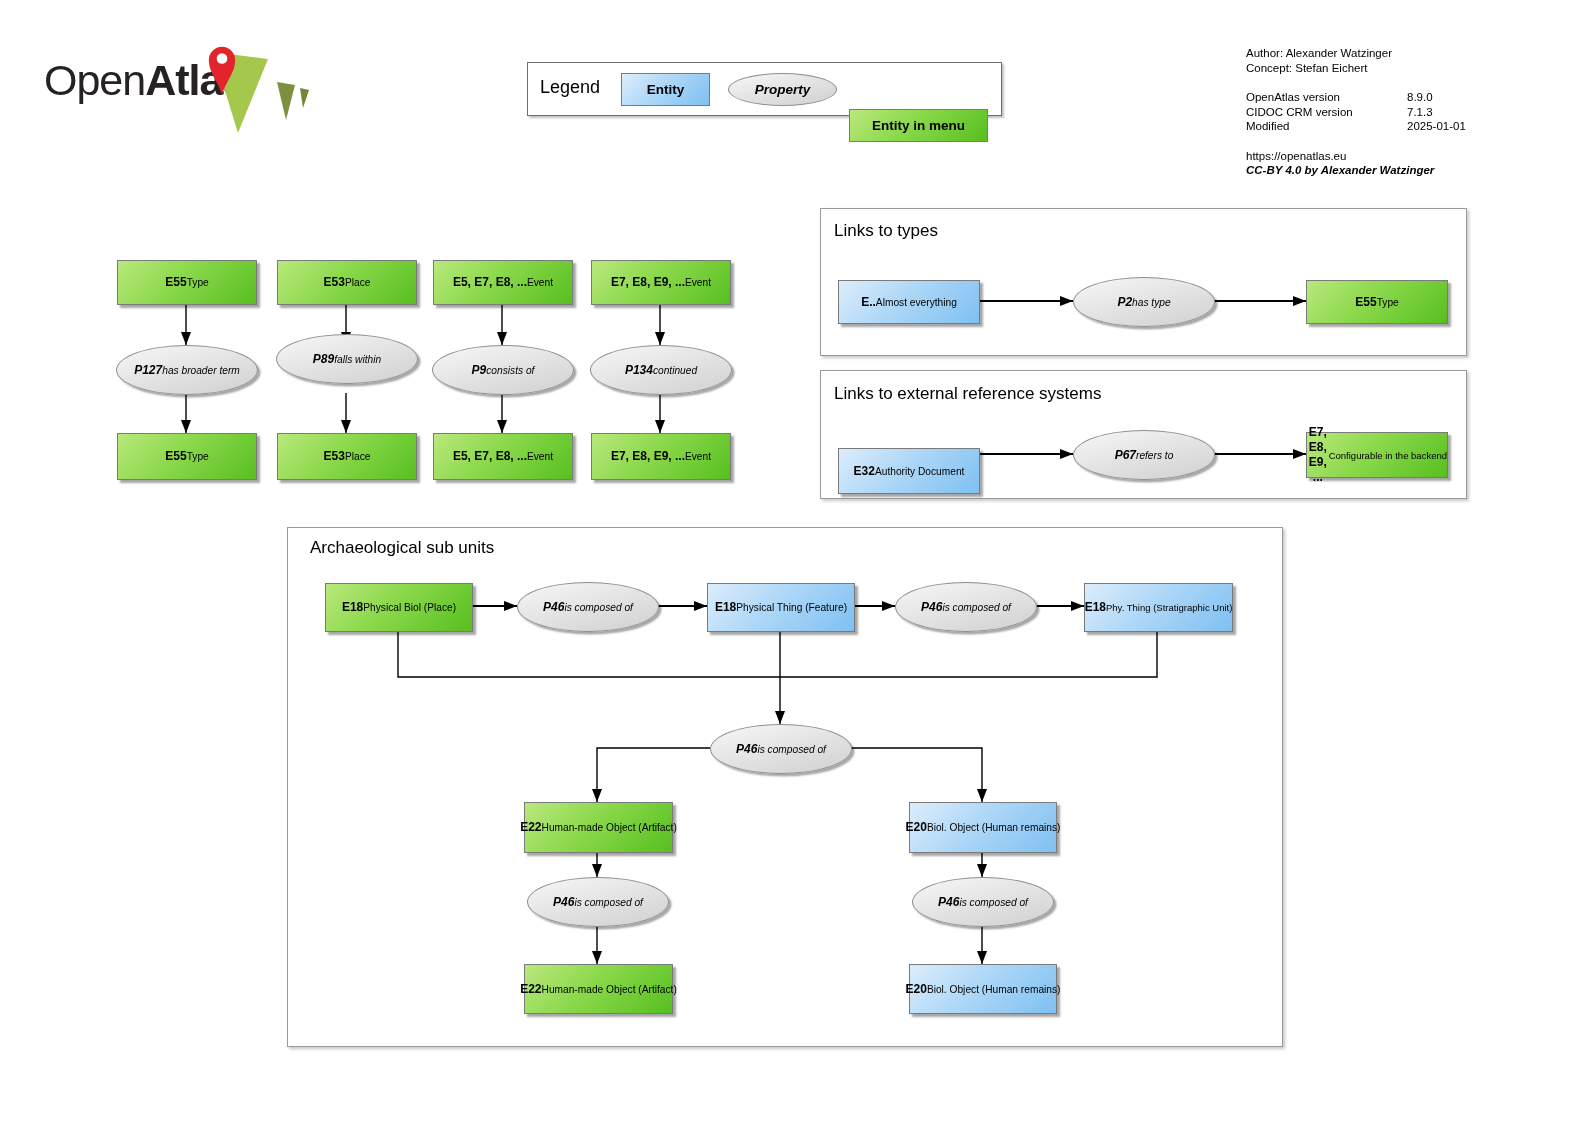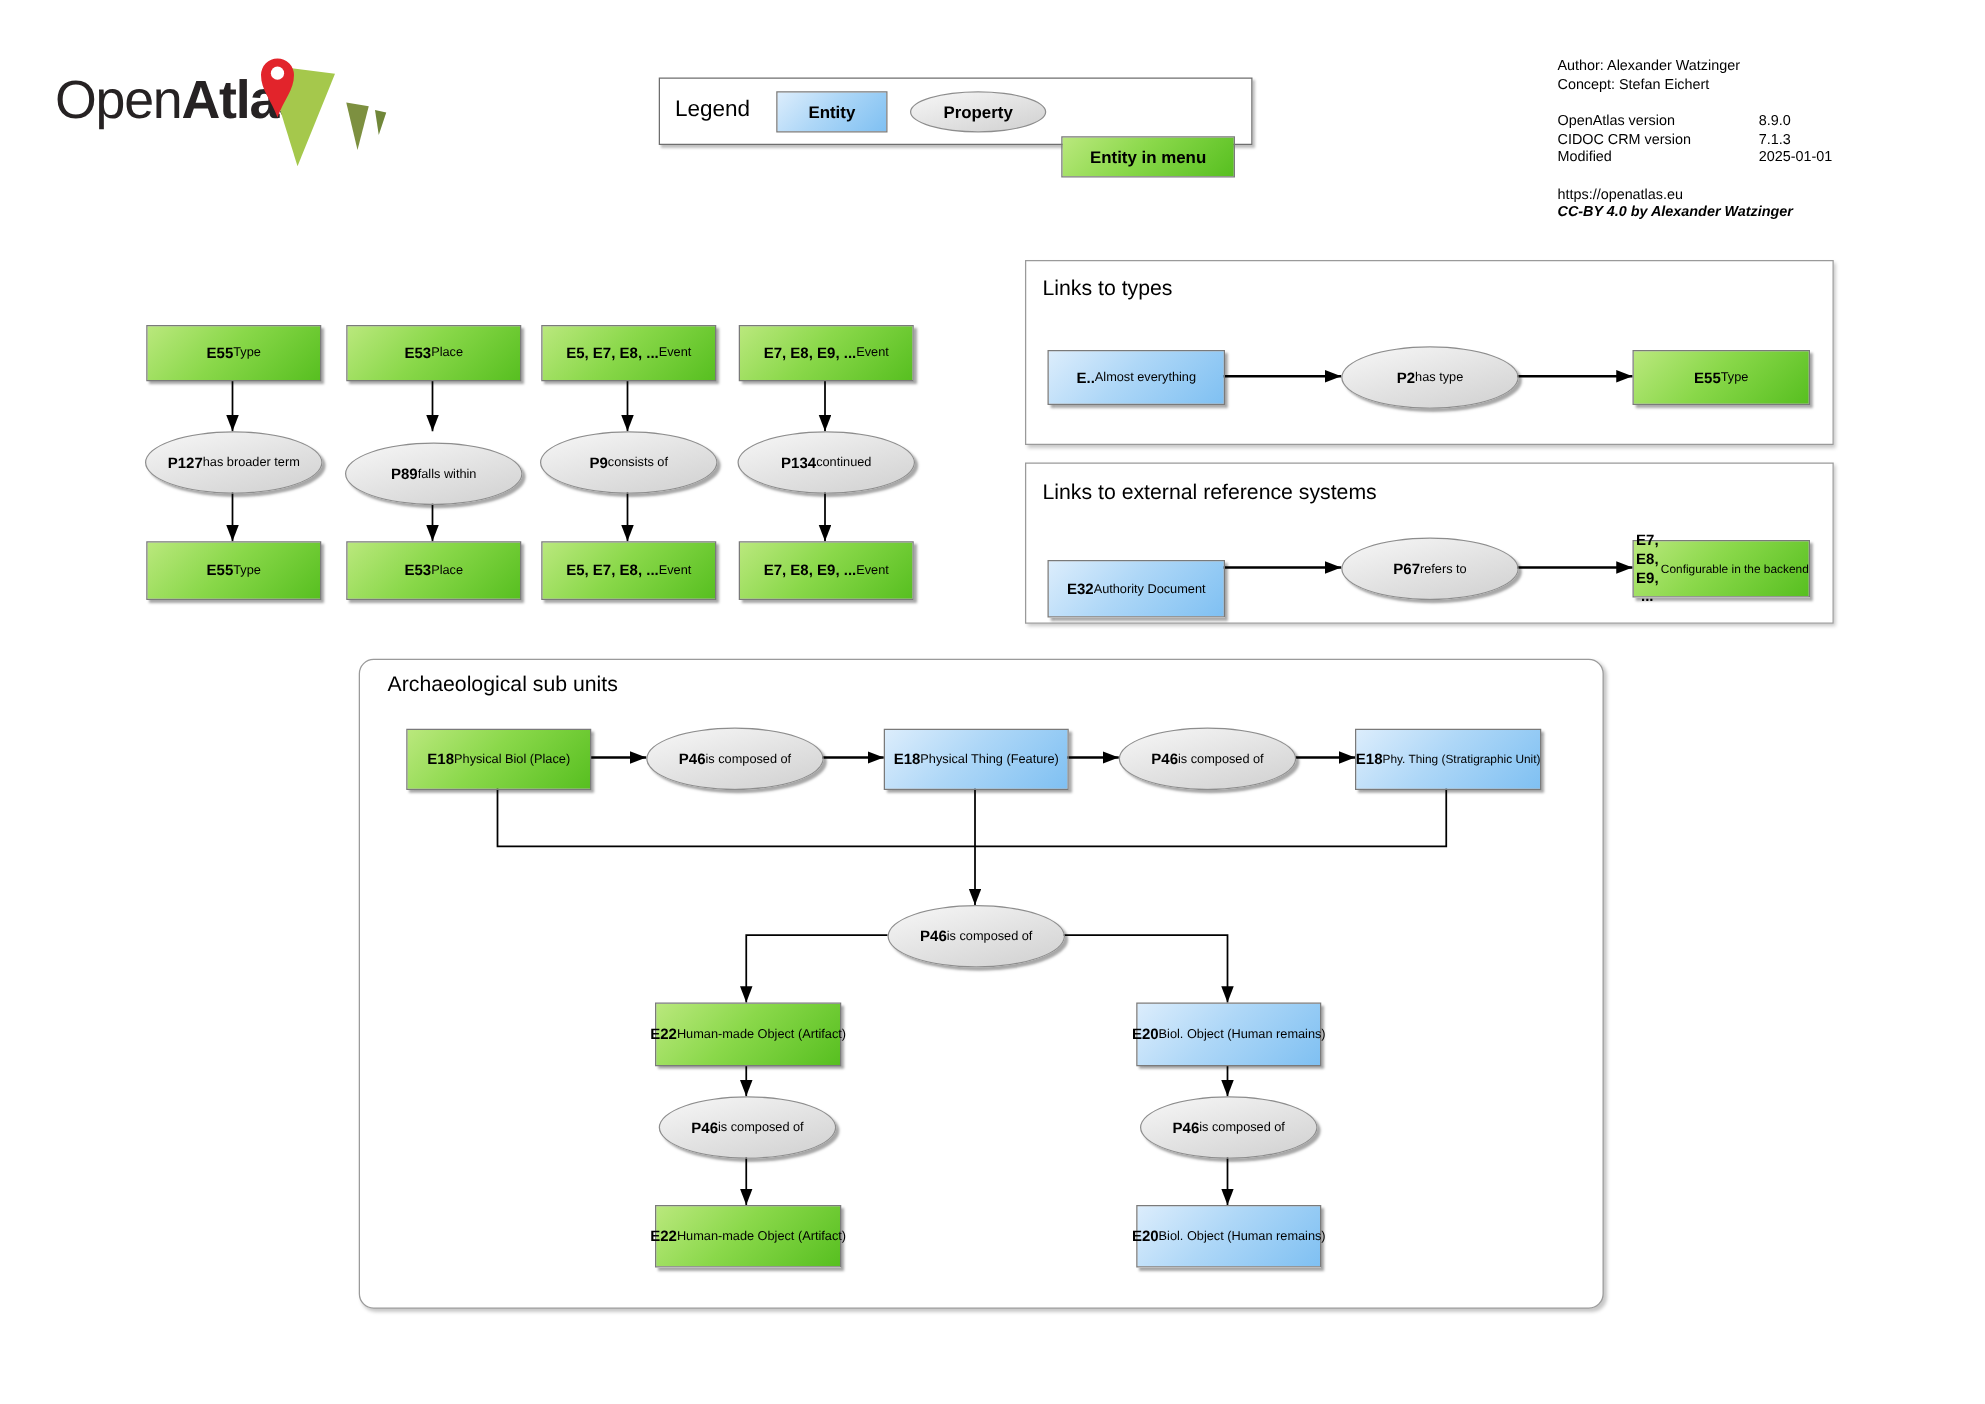--- a/index.html
+++ b/index.html
@@ -38,21 +38,21 @@
   
   .node{position:absolute;z-index:3;display:flex;flex-direction:row;justify-content:center;
         align-items:center;text-align:center;border:1px solid #7a7a7a;
         box-shadow:2.5px 2.5px 2px rgba(0,0,0,.35);}
   .node .code{font-weight:bold;font-size:12px;line-height:15px;}
   .node .lbl{font-size:10.2px;line-height:13px;white-space:nowrap;}
   .node .lbl.xs{font-size:9.5px;}
   .green{background:linear-gradient(135deg,#bae87d 0%,#8ad84a 45%,#57bf20 100%);}
   .blue{background:linear-gradient(135deg,#dcedfc 0%,#aed7f7 45%,#7fc0f2 100%);}
   .prop{border-radius:50%;background:linear-gradient(165deg,#f7f7f7 0%,#e3e3e3 50%,#d0d0d0 100%);
-        border:1px solid #8d8d8d;}
+        border:1px solid #8d8d8d;font-style:italic;}
 </style>
 </head>
 <body>
 
 <div class="page">
 
   <div class="logo-text"><span>Open</span><b>Atlas</b></div>
 
   <svg class="logo-pin" width="118" height="102" viewBox="0 0 118 102">
     <polygon points="15,16 70,23 40,97" fill="#a5c84c"></polygon>
@@ -95,21 +95,21 @@
     <div>https://openatlas.eu</div>
     <div class="lic">CC-BY 4.0 by Alexander Watzinger</div>
   </div>
 
   <div class="frame" style="left:820px;top:208px;width:645px;height:146px;">
     <div class="title" style="left:13px;top:12px;">Links to types</div>
   </div>
   <div class="frame" style="left:820px;top:370px;width:645px;height:127px;">
     <div class="title" style="left:13px;top:13px;">Links to external reference systems</div>
   </div>
-  <div class="frame" style="left:287px;top:527px;width:994px;height:518px;border-radius:12px;">
+  <div class="frame" style="left:287px;top:527px;width:994px;height:518px;">
     <div class="title" style="left:22px;top:10px;">Archaeological sub units</div>
   </div>
 
   <svg class="wires" width="1588" height="1123" viewBox="0 0 1588 1123">
     <defs>
       <marker id="arr" markerUnits="userSpaceOnUse" markerWidth="14" markerHeight="11" refX="13" refY="5" orient="auto">
         <path d="M0,0 L13,5 L0,10 Z" fill="#000"></path>
       </marker>
     </defs>
     <g stroke="#000" fill="none" stroke-width="1.4">
@@ -156,21 +156,21 @@
   </div>
   <div class="node green" style="left:117px;top:433px;width:138px;height:45px;">
     <div class="code">E55</div>
     <div class="lbl">Type</div>
   </div>
 
   <div class="node green" style="left:277px;top:260px;width:138px;height:43px;">
     <div class="code">E53</div>
     <div class="lbl">Place</div>
   </div>
-  <div class="node prop" style="left:276px;top:354px;width:140px;height:48px;">
+  <div class="node prop" style="left:276px;top:334px;width:140px;height:48px;">
     <div class="code">P89</div>
     <div class="lbl">falls within</div>
   </div>
   <div class="node green" style="left:277px;top:433px;width:138px;height:45px;">
     <div class="code">E53</div>
     <div class="lbl">Place</div>
   </div>
 
   <div class="node green" style="left:433px;top:260px;width:138px;height:43px;">
     <div class="code">E5, E7, E8, ...</div>

